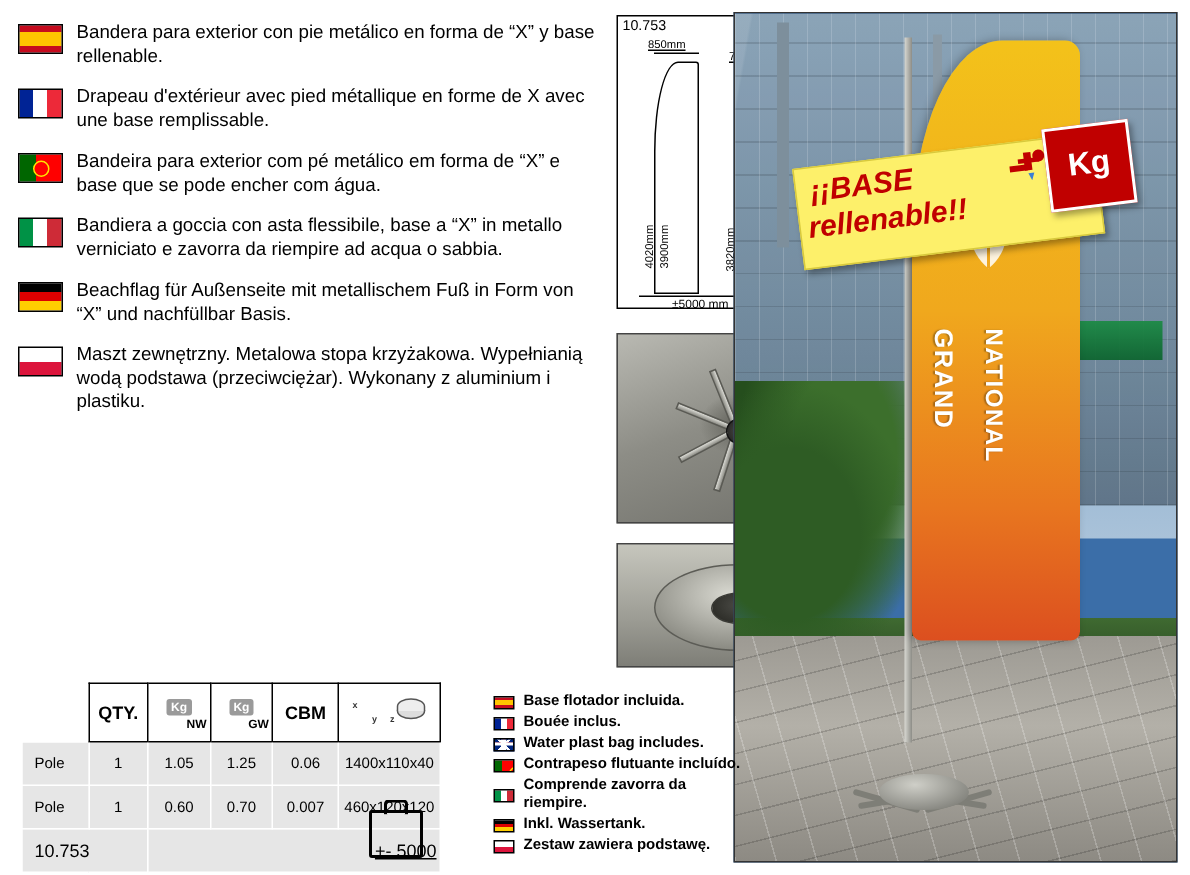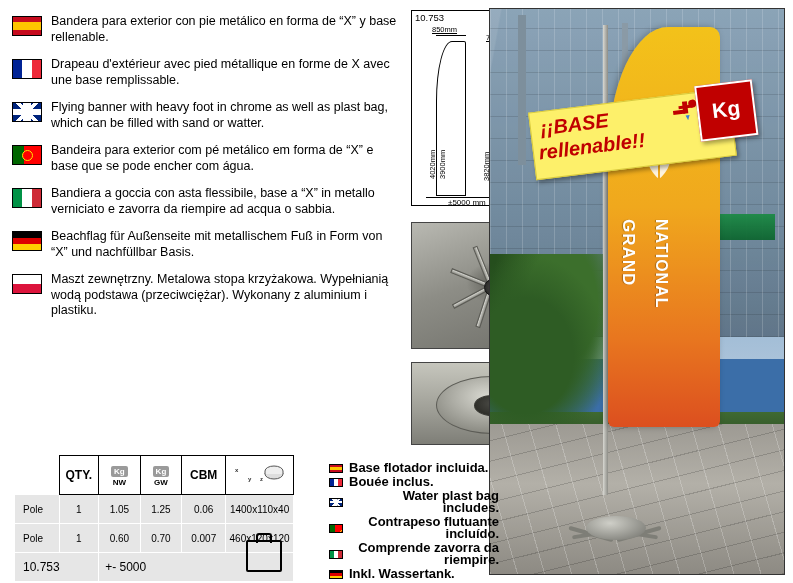--- a/index.html
+++ b/index.html
@@ -153,55 +153,51 @@
   
   .tbl{position:absolute;left:14px;top:455px;width:280px;border-collapse:collapse;}
   .tbl td,.tbl th{border:1px solid #ffffff;font-size:10px;text-align:center;color:#000;
     padding:4px 2px;background:#e3e3e3;}
   .tbl thead th{background:#ffffff;border:1px solid #000;font-weight:bold;font-size:12px;height:30px;}
   .tbl tbody td{background:#e6e6e6;height:20px;}
   .tbl tbody td.lbl{text-align:left;padding-left:8px;}
   .sumrow td{background:#e6e6e6;font-size:12px;height:26px;}
   .kgchip{display:inline-block;background:#9a9a9a;color:#fff;font-size:8px;font-weight:bold;
     padding:1px 3px;border-radius:2px;vertical-align:middle;}
-  .nwlbl{font-size:8px;display:block;text-align:center;}
+  .nwlbl{font-size:8px;display:block;text-align:right;}
 
   .case-ico{position:absolute;left:246px;top:540px;width:32px;height:28px;border:2px solid #000;
     border-radius:2px;}
   .case-handle{position:absolute;left:256px;top:533px;width:12px;height:8px;border:2px solid #000;
     border-bottom:none;border-radius:3px 3px 0 0;}
 
   
   .bullets{position:absolute;left:329px;top:462px;width:170px;}
   .b-row{display:flex;align-items:center;margin-bottom:2px;}
   .b-flag{width:14px;height:9px;flex:0 0 14px;margin-right:6px;border:1px solid #000;
     box-sizing:border-box;position:relative;overflow:hidden;}
-  .b-txt{font-size:13px;color:#000;font-weight:bold;line-height:12px;text-align:right;}
+  .b-txt{font-size:10px;color:#000;font-weight:bold;line-height:12px;}
 </style>
 </head>
 <body>
 
 <div class="page">
 
   <div class="lang-list">
 
     <div class="lang-row">
       <span class="flag f-es"></span>
       <span class="lang-text">Bandera para exterior con pie metálico en forma de “X” y base rellenable.</span>
     </div>
 
     <div class="lang-row">
       <span class="flag f-fr"></span>
       <span class="lang-text">Drapeau d'extérieur avec pied métallique en forme de X avec une base remplissable.</span>
     </div>
 
-    <div class="lang-row">
-      <span class="flag f-uk"></span>
-      <span class="lang-text">Flying banner with heavy foot in chrome as well as plast bag, which can be filled with sand or watter.</span>
-    </div>
 
     <div class="lang-row">
       <span class="flag f-pt"></span>
       <span class="lang-text">Bandeira para exterior com pé metálico em forma de “X” e base que se pode encher com água.</span>
     </div>
 
     <div class="lang-row">
       <span class="flag f-it"></span>
       <span class="lang-text">Bandiera a goccia con asta flessibile, base a “X” in metallo verniciato e zavorra da riempire ad acqua o sabbia.</span>
     </div>
@@ -340,21 +336,21 @@
       <tr>
         <td class="lbl">Pole</td>
         <td>1</td>
         <td>0.60</td>
         <td>0.70</td>
         <td>0.007</td>
         <td>460x120x120</td>
       </tr>
       <tr class="sumrow">
         <td class="lbl" colspan="2">10.753</td>
-        <td colspan="4" style="text-align:left;padding-left:6px;">+- 5000</td>
+        <td colspan="4" style="text-align:right;padding-left:6px;text-decoration:underline;">+- 5000</td>
       </tr>
     </tbody>
   </table>
 
   <div class="case-handle"></div>
   <div class="case-ico"></div>
 
   <div class="bullets">
     <div class="b-row">
       <span class="b-flag f-es"></span>

